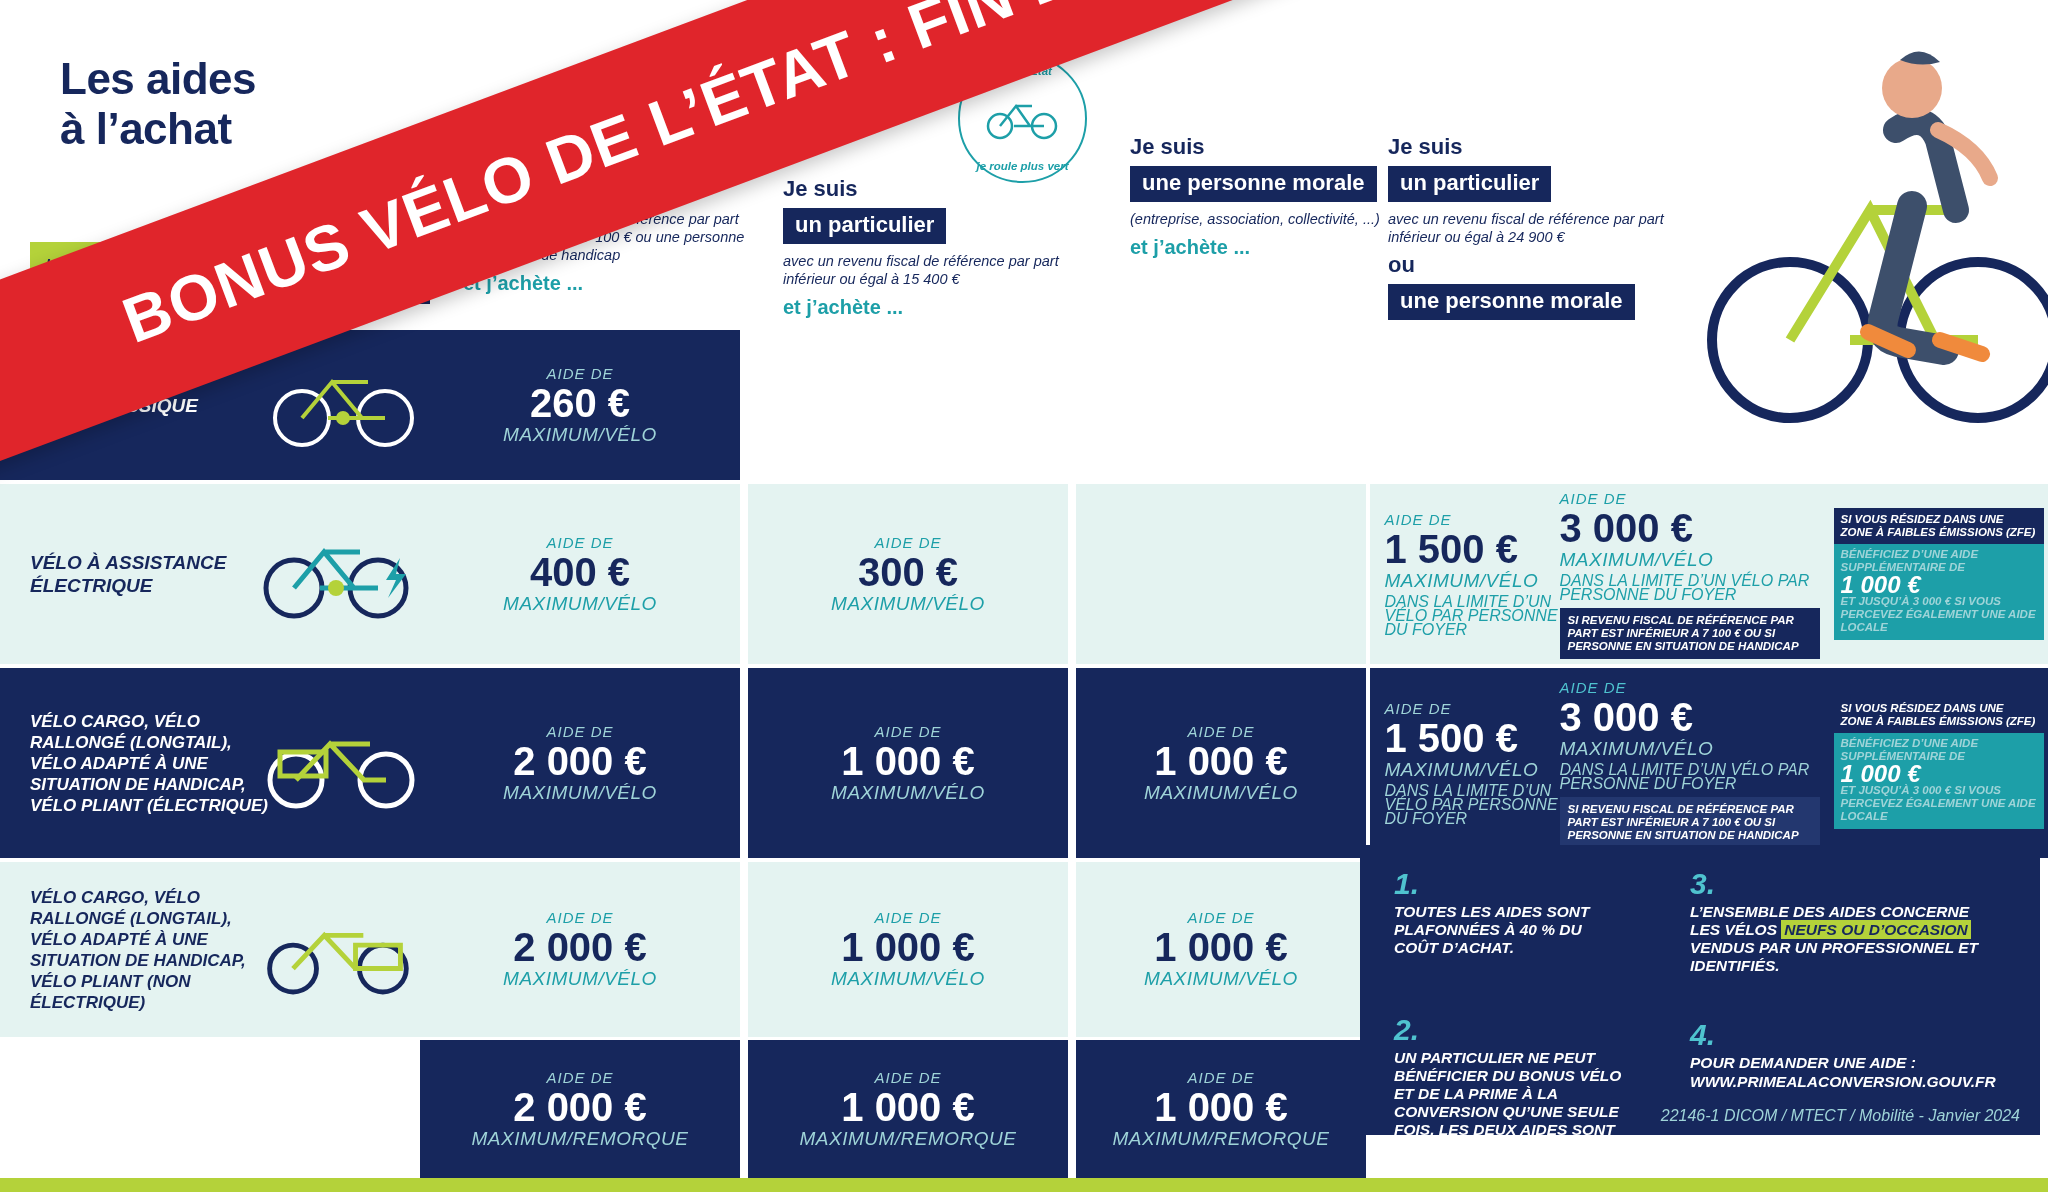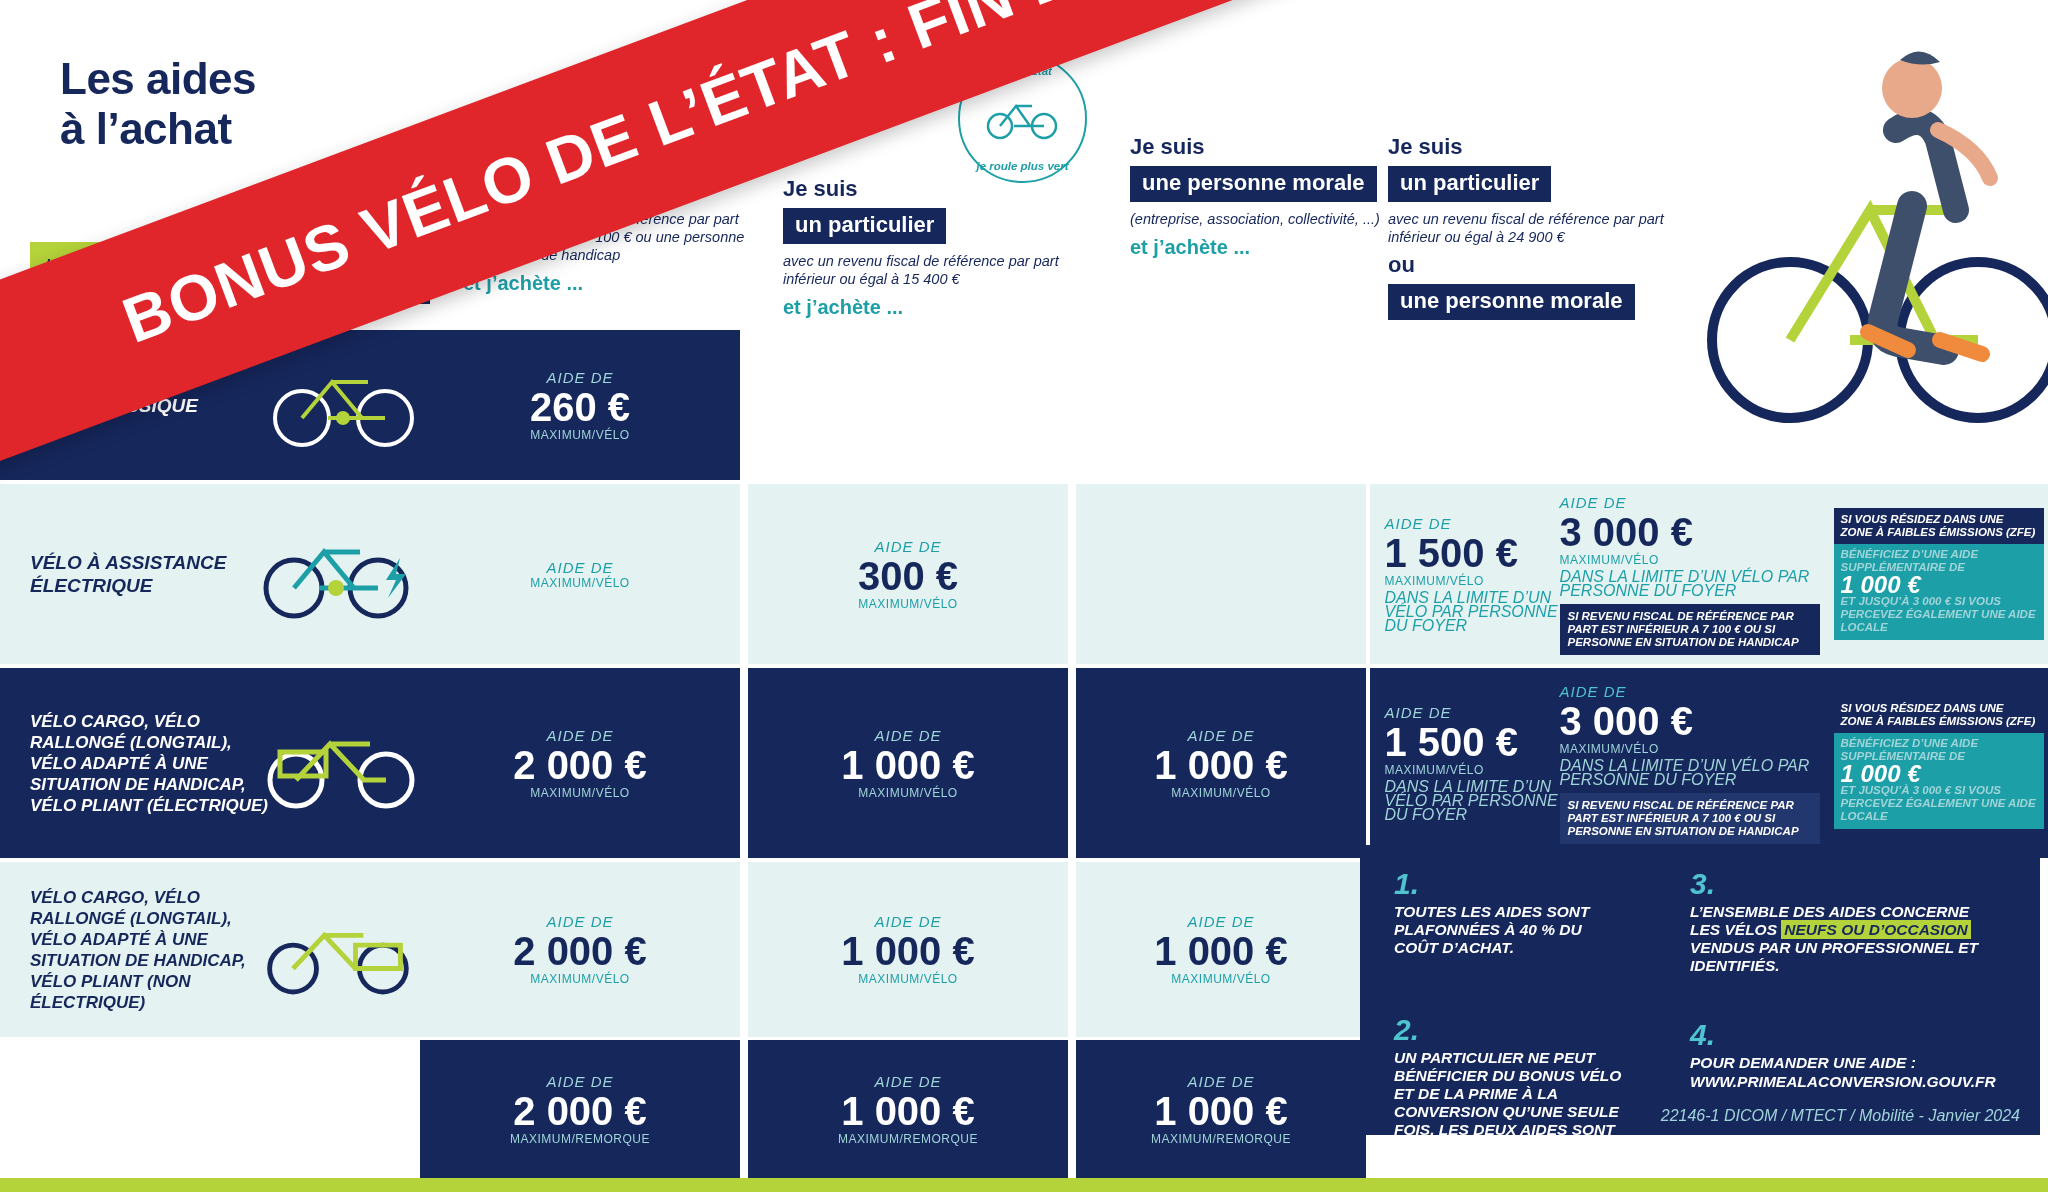--- a/index.html
+++ b/index.html
@@ -74,21 +74,21 @@
   }
   .rowlabel .txt{
     font-style:italic;font-weight:bold;font-size:19px;line-height:23px;padding-left:30px;width:250px;
   }
   .cell{
     position:absolute;top:0;height:100%;
     display:flex;flex-direction:column;justify-content:center;
   }
   .cell .aide{font-size:15px;font-style:italic;letter-spacing:1px;}
   .cell .amount{font-size:40px;font-weight:bold;line-height:42px;}
-  .cell .max{font-size:12px;letter-spacing:.5px;}
+  .cell .max{font-size:19px;font-style:italic;letter-spacing:.5px;}
   .cell .note{font-size:16px;font-style:italic;line-height:14px;margin-top:3px;}
 
   
   .dark{background:#16275c;color:#ffffff;}
   .dark .aide,.dark .max,.dark .note{color:#9fd4d8;}
   .dark .amount{color:#ffffff;}
   .light{background:#e4f3f1;color:#16275c;}
   .light .aide,.light .max,.light .note{color:#1d9fa8;}
   .light .amount{color:#16275c;}
   .label-dark{background:#16275c;color:#ffffff;}
@@ -222,20 +222,21 @@
         <circle cx="34" cy="64" r="28" fill="none" stroke="#16275c" stroke-width="5"></circle>
         <circle cx="118" cy="64" r="28" fill="none" stroke="#16275c" stroke-width="5"></circle>
         <path d="M34 64 L64 28 L94 64 L118 64 M64 28 L100 28 M60 64 L94 64" fill="none" stroke="#1d9fa8" stroke-width="5"></path>
         <circle cx="76" cy="64" r="8" fill="#b4d23a"></circle>
         <path d="M140 34 l-14 22 h10 l-8 18 18 -24 h-10 z" fill="#1d9fa8"></path>
       </svg>
     </div>
     <div class="cell light" style="left:420px;width:320px;">
       <div style="text-align:center">
         <div class="aide">AIDE DE</div>
+        <div class="amount">400 €</div>
         <div class="max">MAXIMUM/VÉLO</div>
       </div>
     </div>
     <div class="cell light" style="left:748px;width:320px;">
       <div style="text-align:center">
         <div class="aide">AIDE DE</div>
         <div class="amount">300 €</div>
         <div class="max">MAXIMUM/VÉLO</div>
       </div>
     </div>

